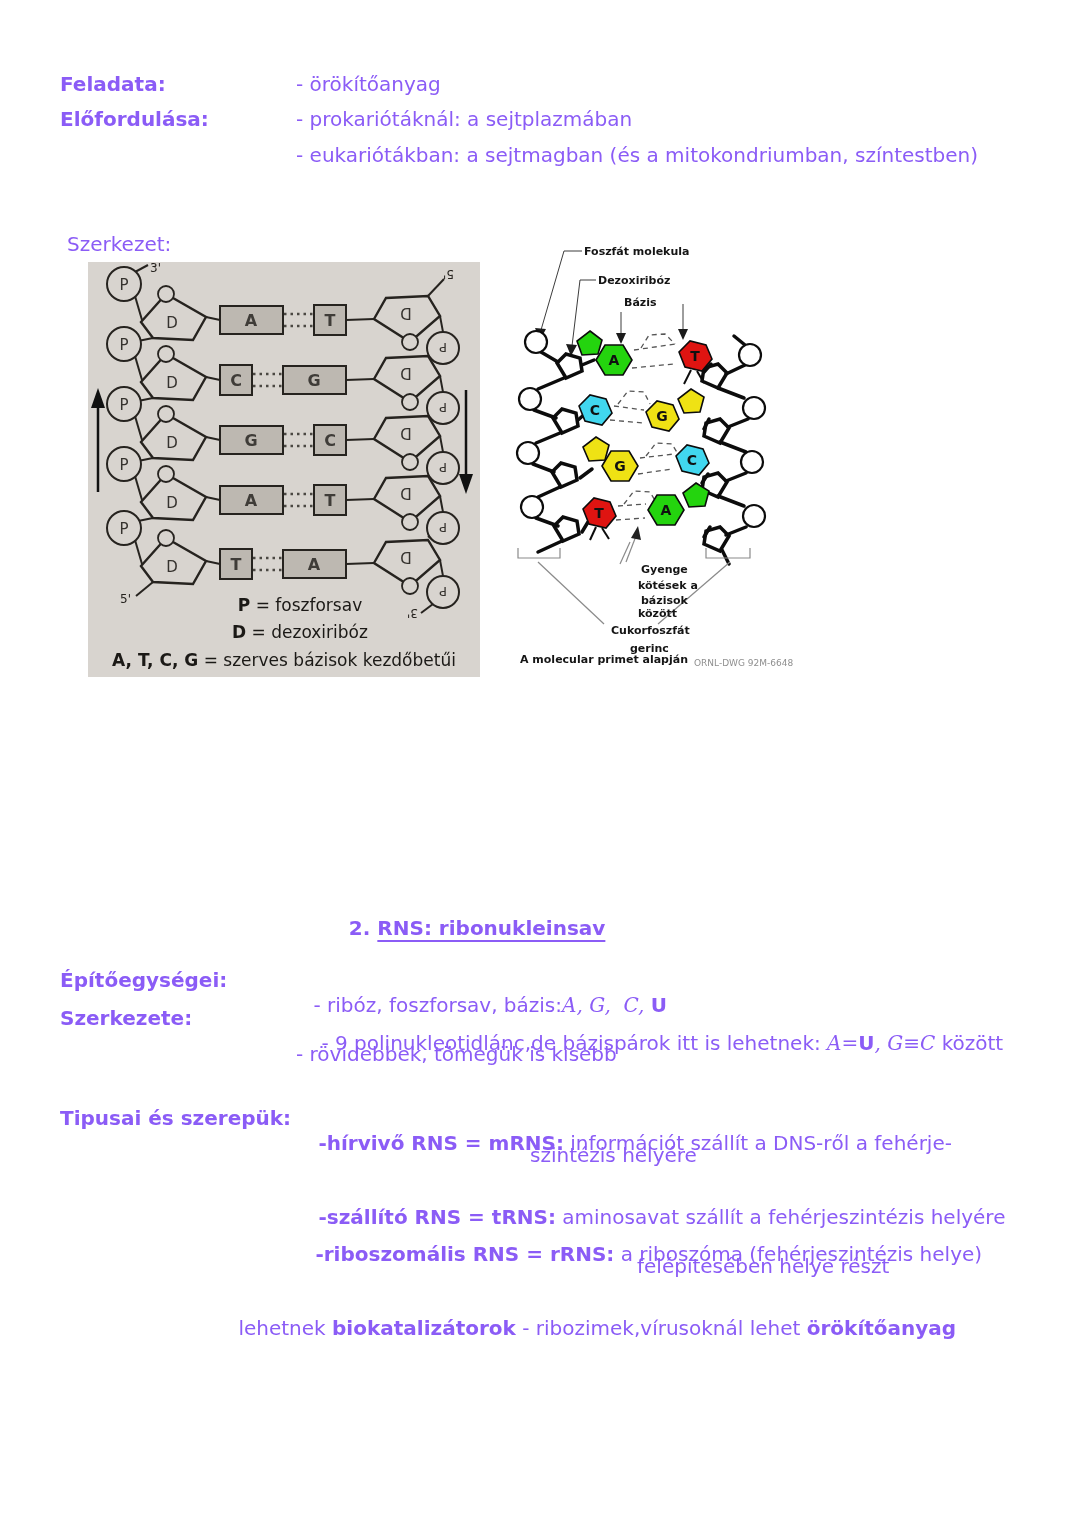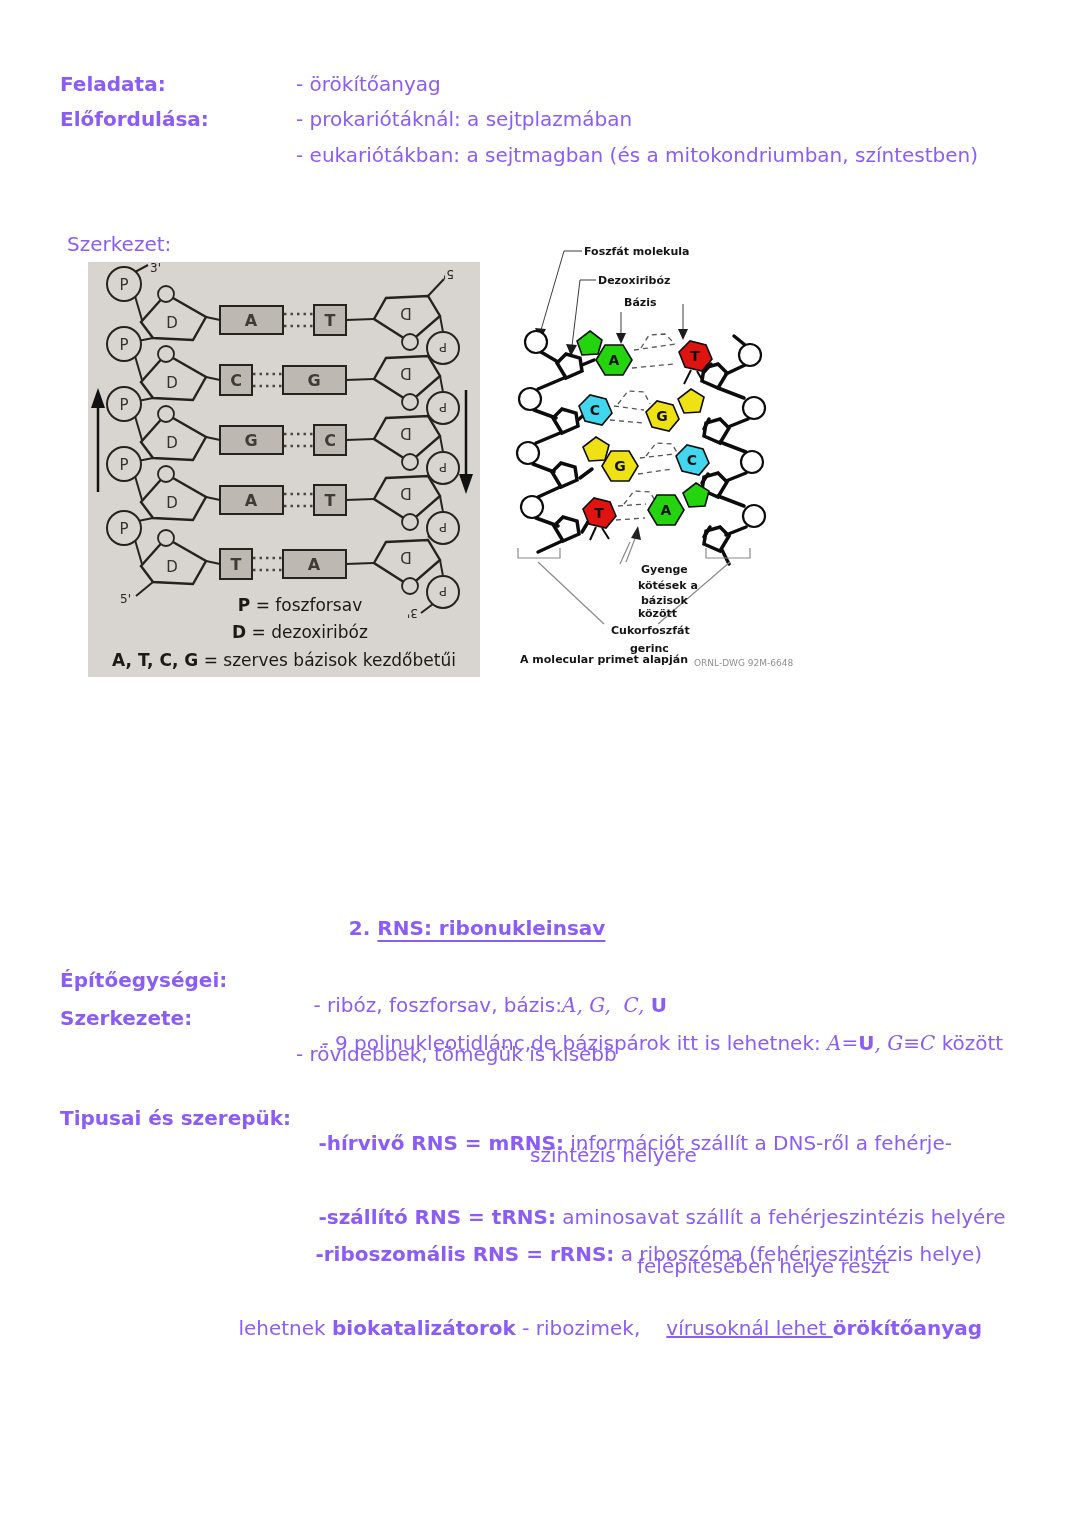--- a/index.html
+++ b/index.html
@@ -3,21 +3,21 @@
 <meta charset="utf-8">
 <style>
   html,body{margin:0;padding:0;background:#fff;}
   .page{position:relative;width:1080px;height:1527px;background:#ffffff;
         font-family:"DejaVu Sans",sans-serif;color:#8b5cf6;overflow:hidden;padding-left:13px;}
   .line{position:absolute;white-space:pre;font-size:20px;line-height:1.25;}
   .b{font-weight:bold;}
   .it{font-family:"DejaVu Serif",serif;font-style:italic;}
   .heading{font-size:20px;font-weight:bold;}
   .u{text-decoration:underline;text-decoration-thickness:2px;text-underline-offset:5px;}
-  .gap{margin-left:26px;text-decoration:underline;}
+  .gap{}
   svg text{font-family:"DejaVu Sans",sans-serif;}
   .scanText{font-family:"Liberation Sans",sans-serif;}
 </style>
 </head>
 <body>
 
 <div class="page">
 
   <div class="line b" style="left:60px;top:72px">Feladata:</div>
   <div class="line" style="left:296px;top:72px">- örökítőanyag</div>

